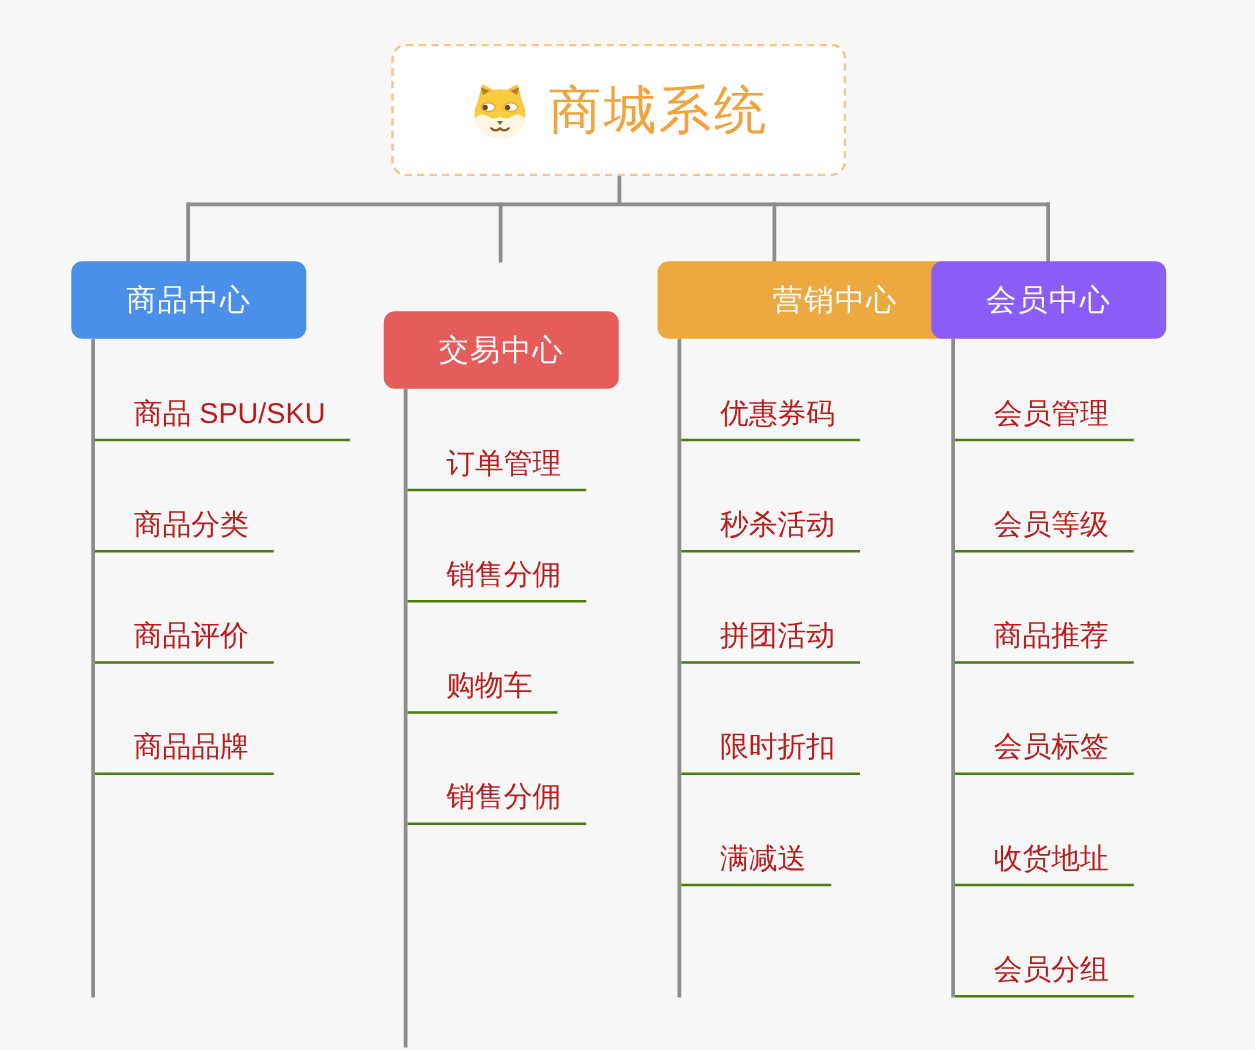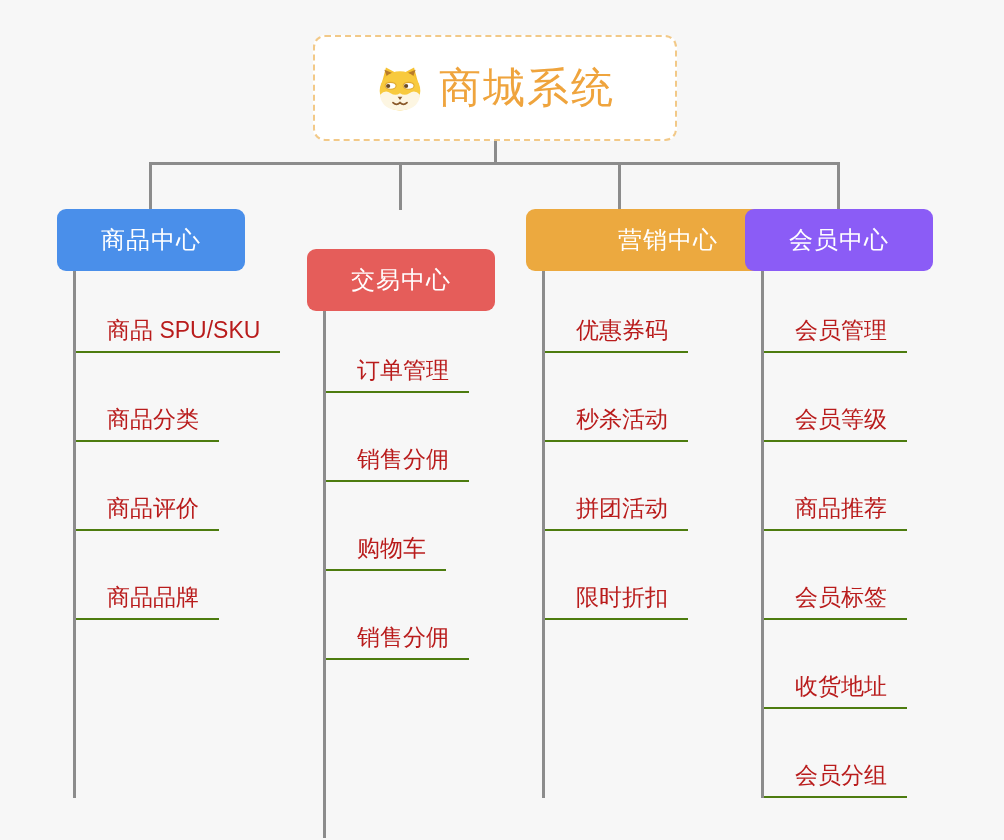--- a/index.html
+++ b/index.html
@@ -156,20 +156,23 @@
         </div>
       <div class="sub">
           <div class="sub-node">秒杀活动</div>
         </div>
       <div class="sub">
           <div class="sub-node">拼团活动</div>
         </div>
       <div class="sub">
           <div class="sub-node">限时折扣</div>
         </div>
+      <div class="sub">
+          <div class="sub-node">满减送</div>
+        </div>
     </div>
   </div>
 
   <div class="branch branch-4">
     <div class="branch-header" style="background-color: #8b5cf6;">会员中心</div>
     <div class="branch-items">
       <div class="sub">
           <div class="sub-node">会员管理</div>
         </div>
       <div class="sub">

